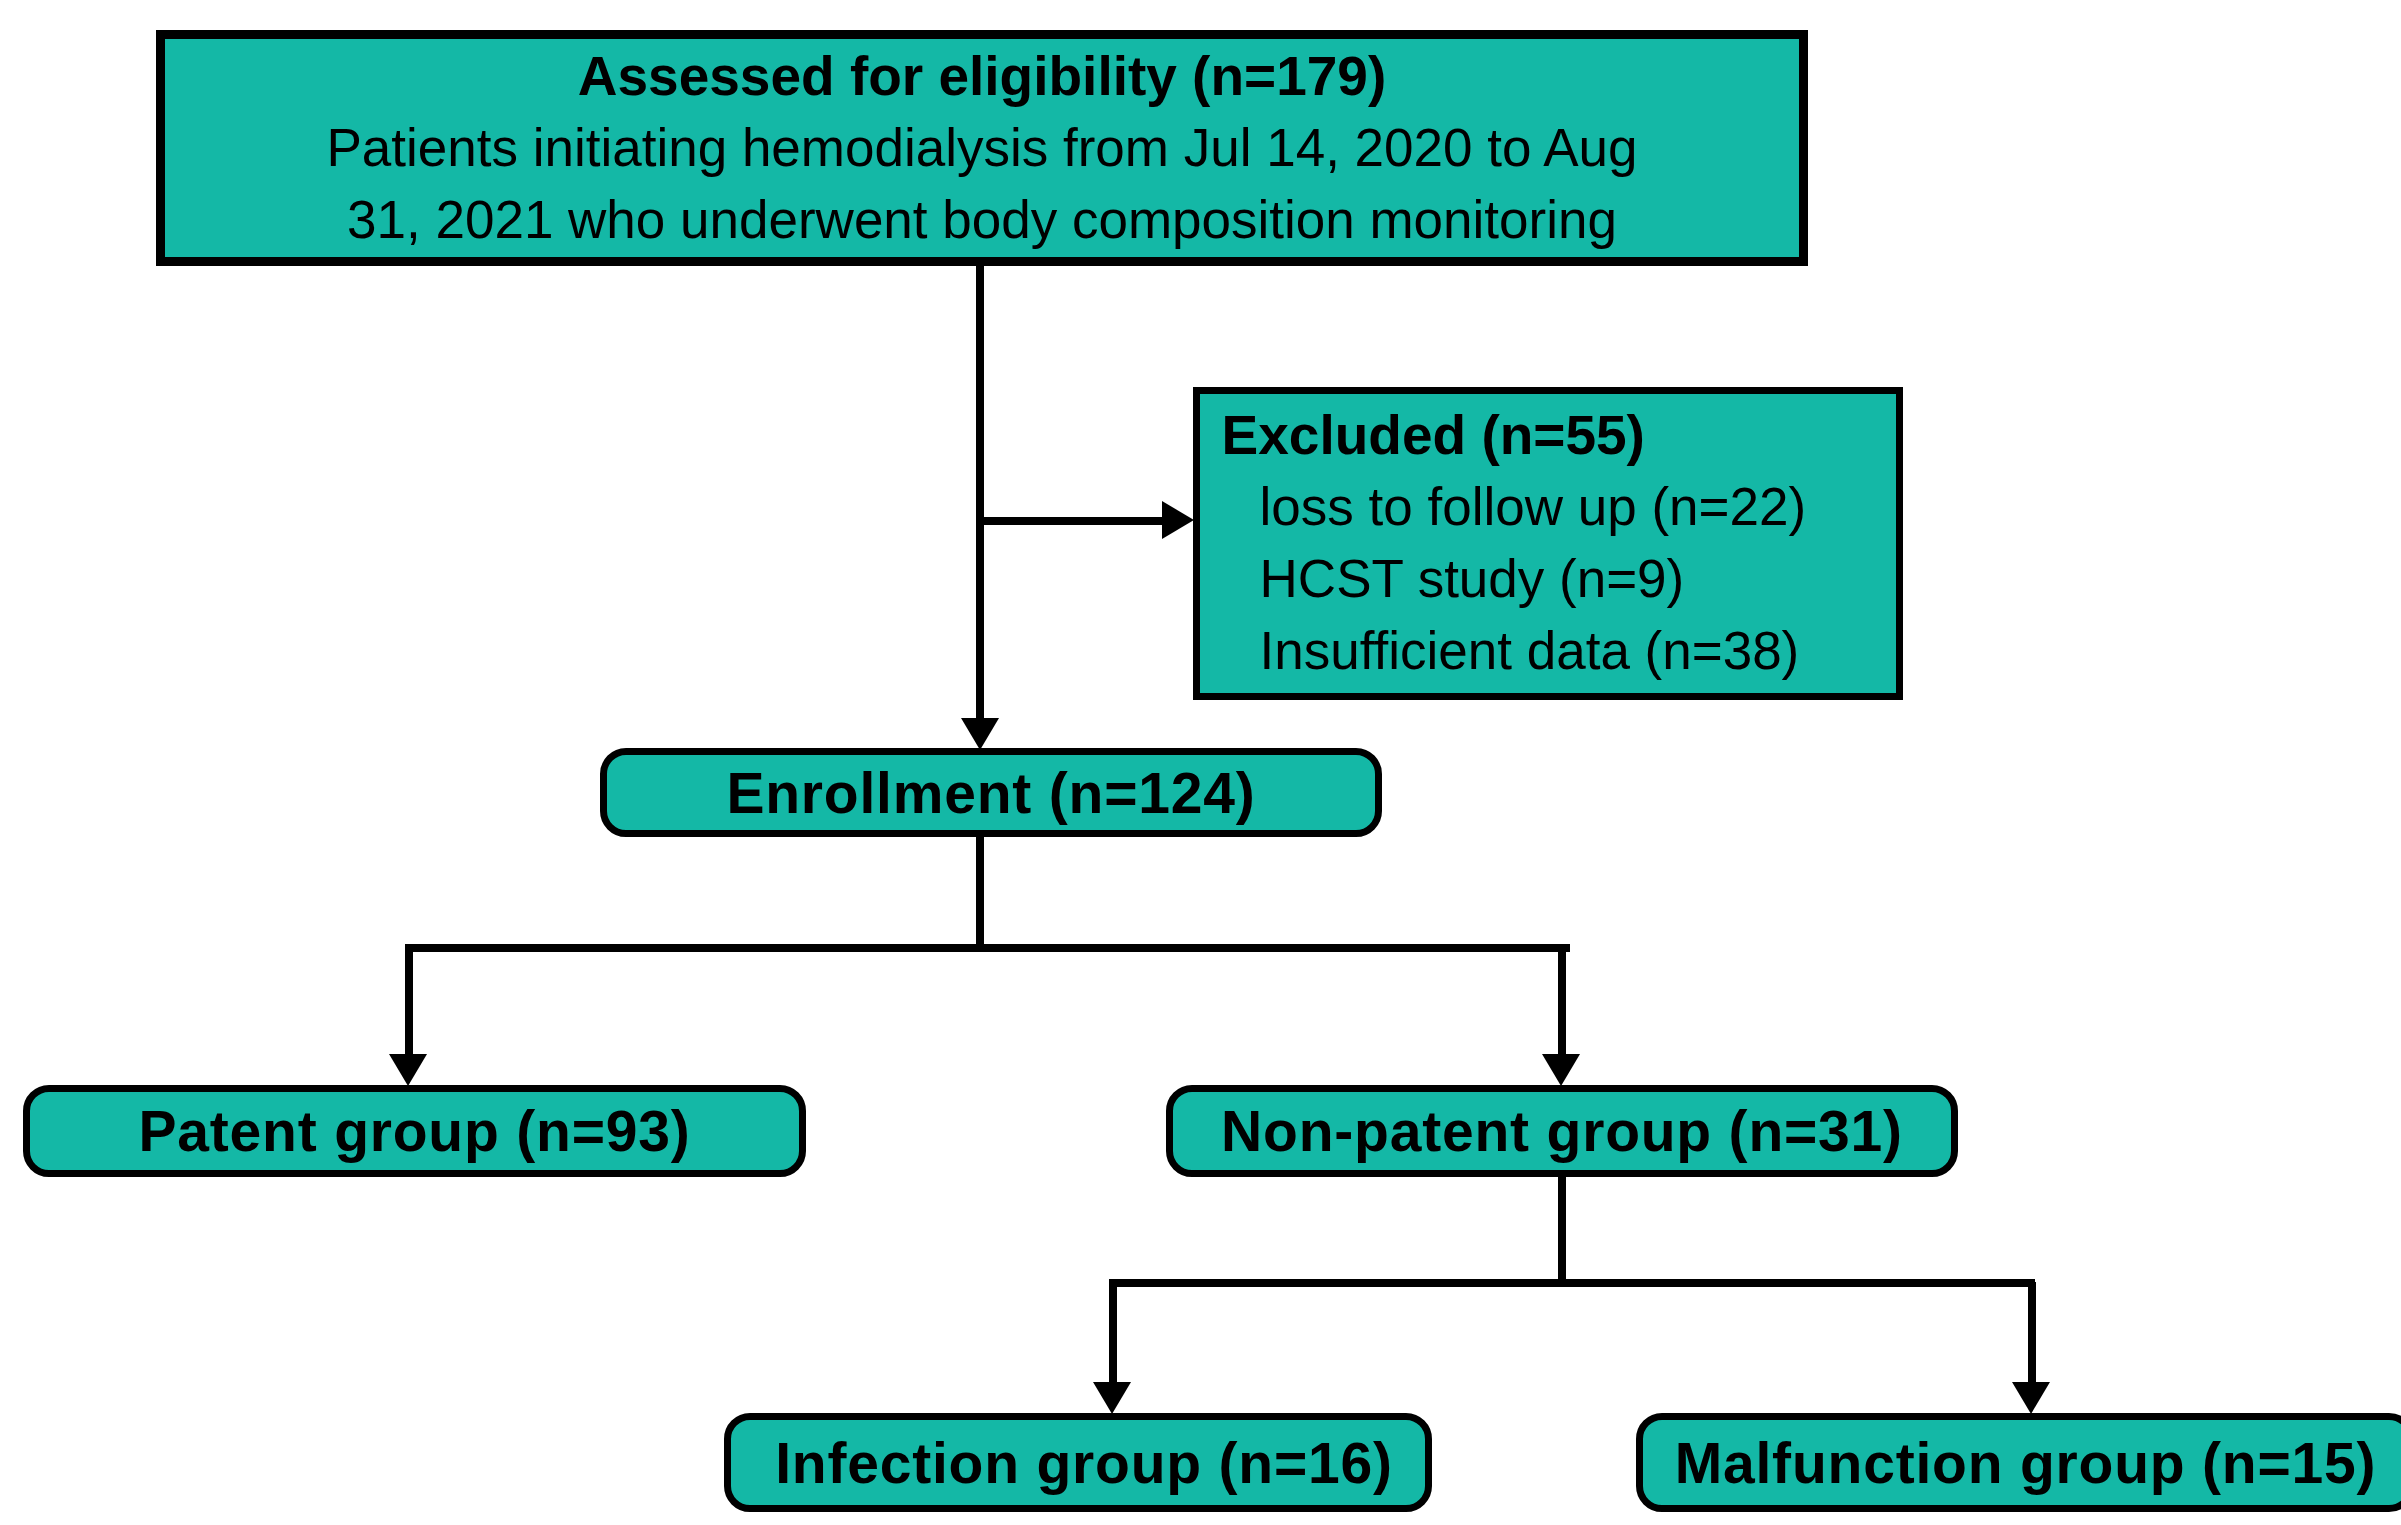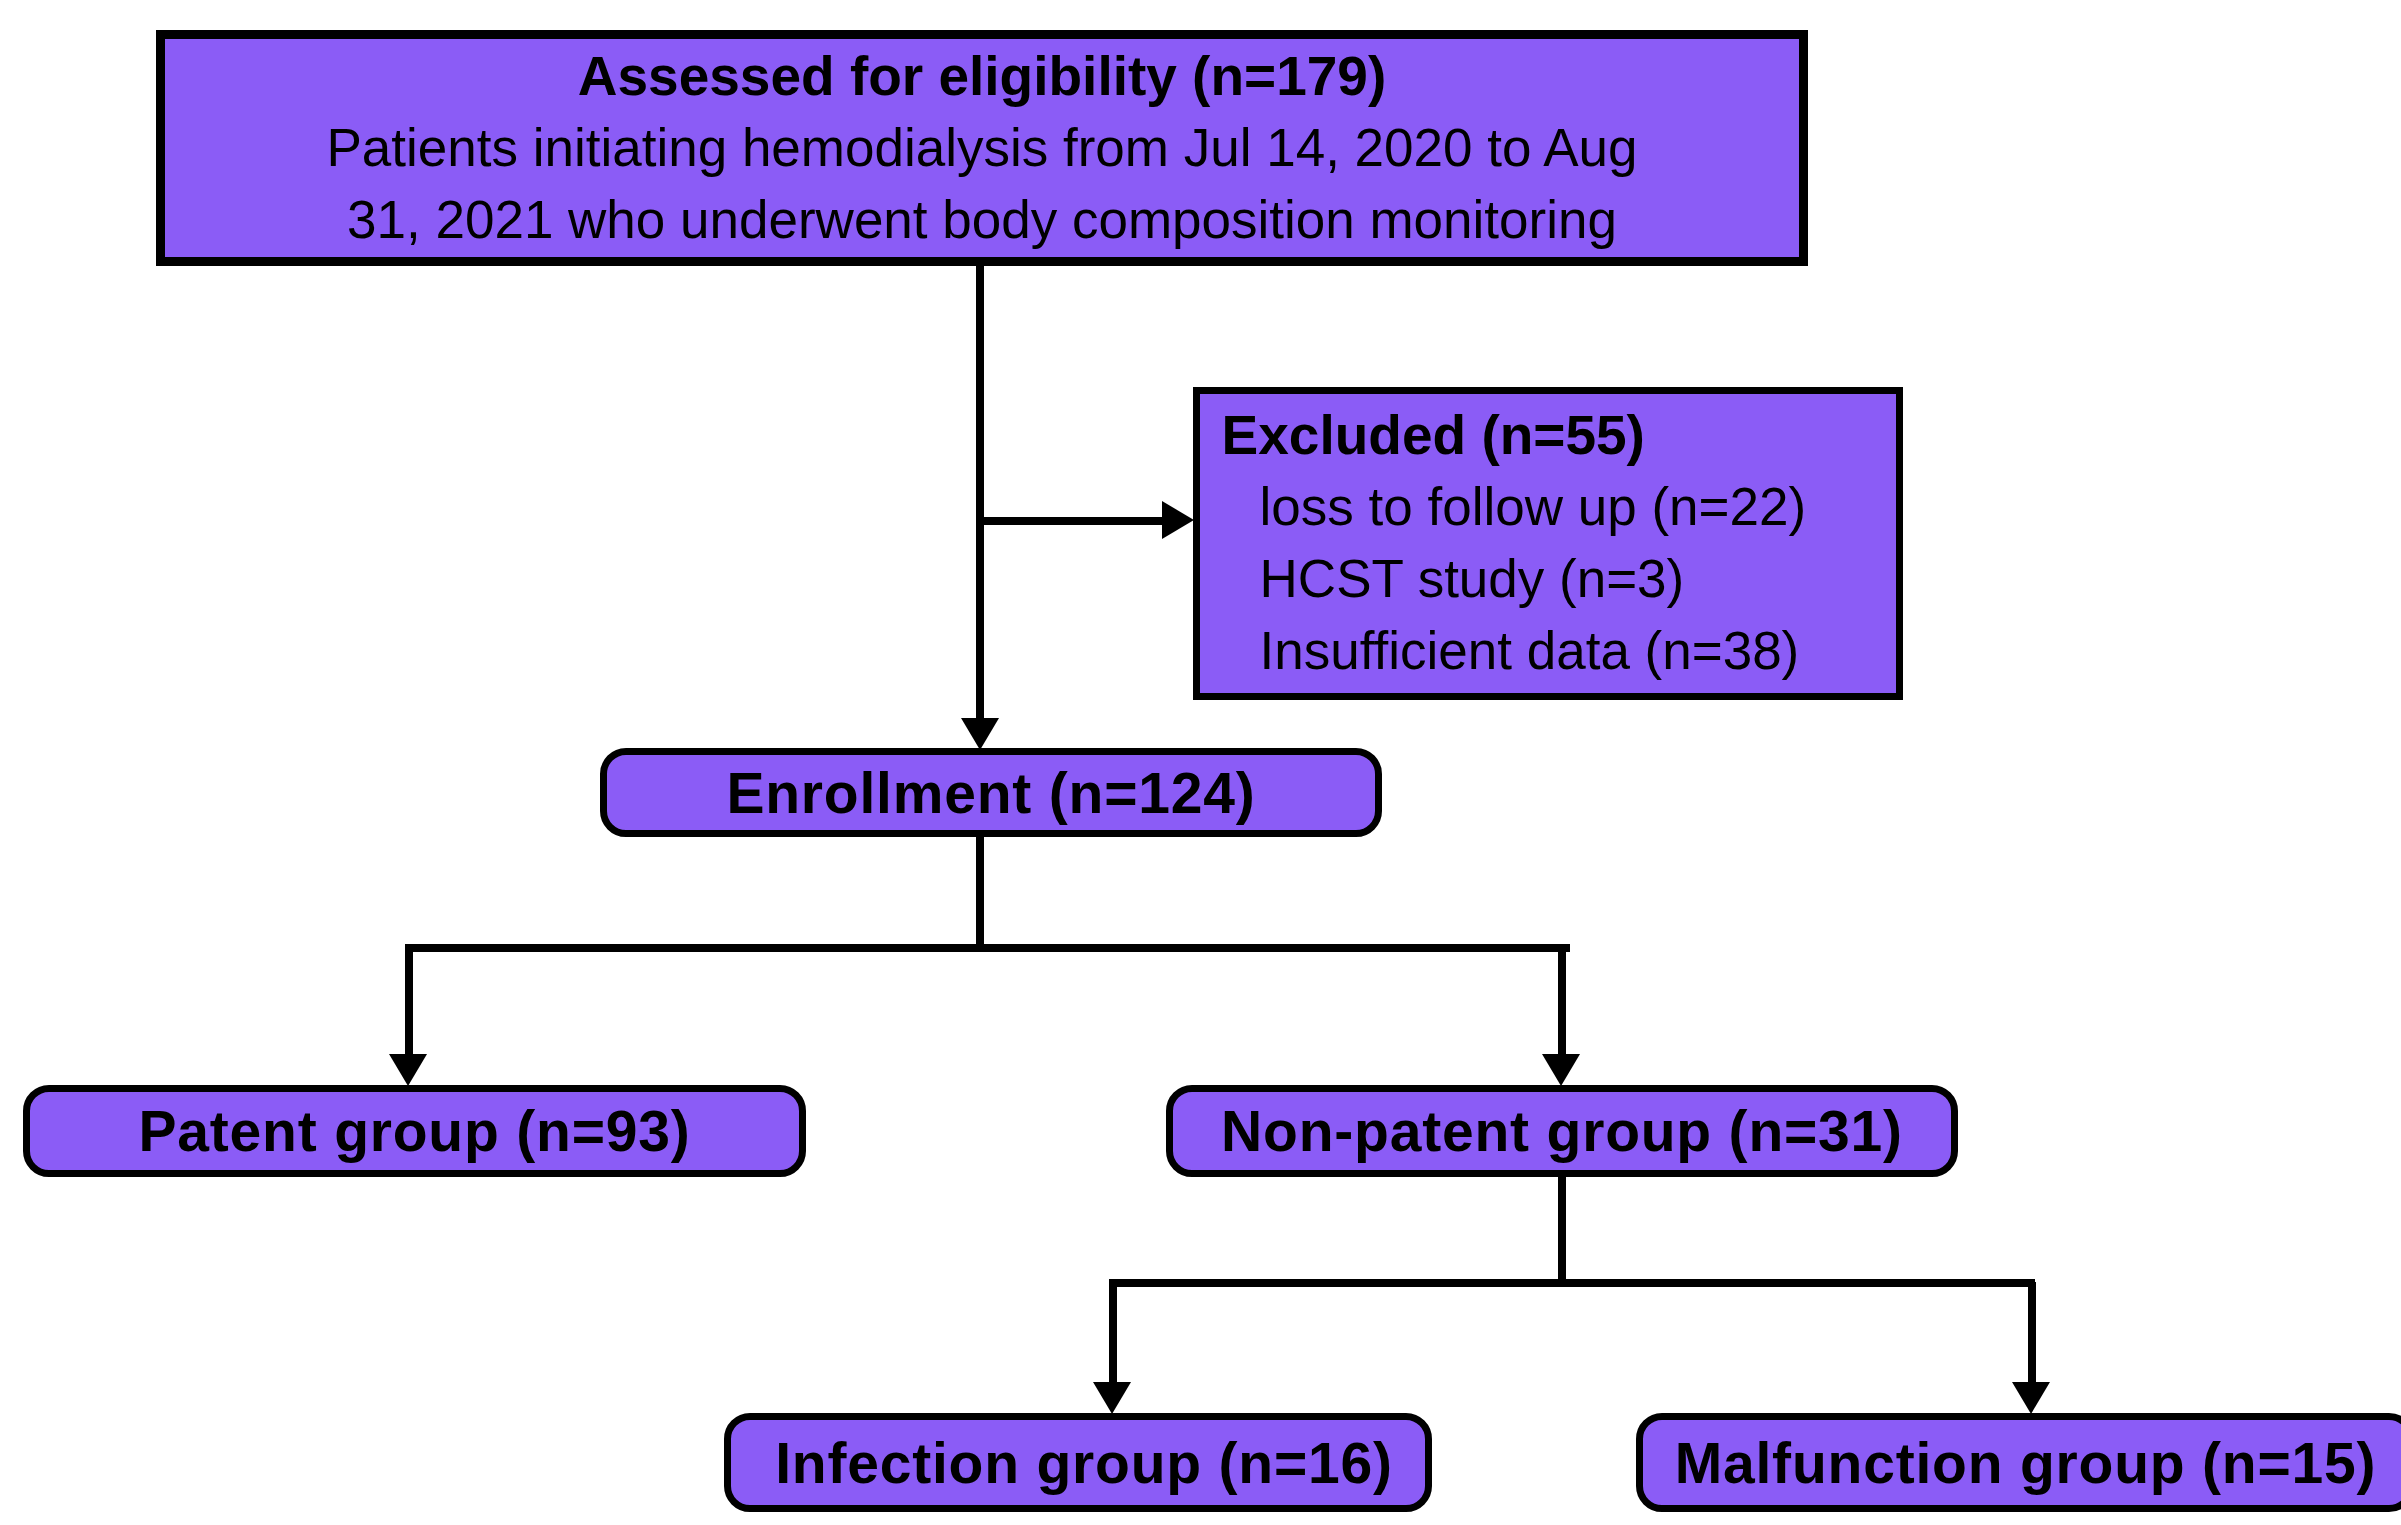--- a/index.html
+++ b/index.html
@@ -7,21 +7,21 @@
     position: relative;
     width: 2401px;
     height: 1526px;
     background: #ffffff;
     font-family: "Liberation Sans", "DejaVu Sans", sans-serif;
     color: #000000;
     overflow: hidden;
   }
   .box {
     position: absolute;
-    background: #8b5cf6;
+    background: #14b8a6;
     border: 7.5px solid #000000;
     box-sizing: border-box;
   }
   .center-box {
     display: flex;
     align-items: center;
     justify-content: center;
     text-align: center;
     font-weight: bold;
     font-size: 57px;
@@ -101,21 +101,21 @@
 
   <div class="vline" id="c-main-v"></div>
   <div class="ah-down" id="ah-enroll"></div>
 
   <div class="hline" id="c-branch-h"></div>
   <div class="ah-right" id="ah-excl"></div>
 
   <div class="box" id="excluded">
     <div class="title">Excluded (n=55)</div>
     <div class="item">loss to follow up (n=22)</div>
-    <div class="item">HCST study (n=3)</div>
+    <div class="item">HCST study (n=9)</div>
     <div class="item">Insufficient data (n=38)</div>
   </div>
 
   <div class="box center-box" id="enrollment">
     <span>Enrollment (n=124)</span>
   </div>
 
   <div class="vline" id="c-enroll-v"></div>
   <div class="hline" id="c-split1"></div>
 

